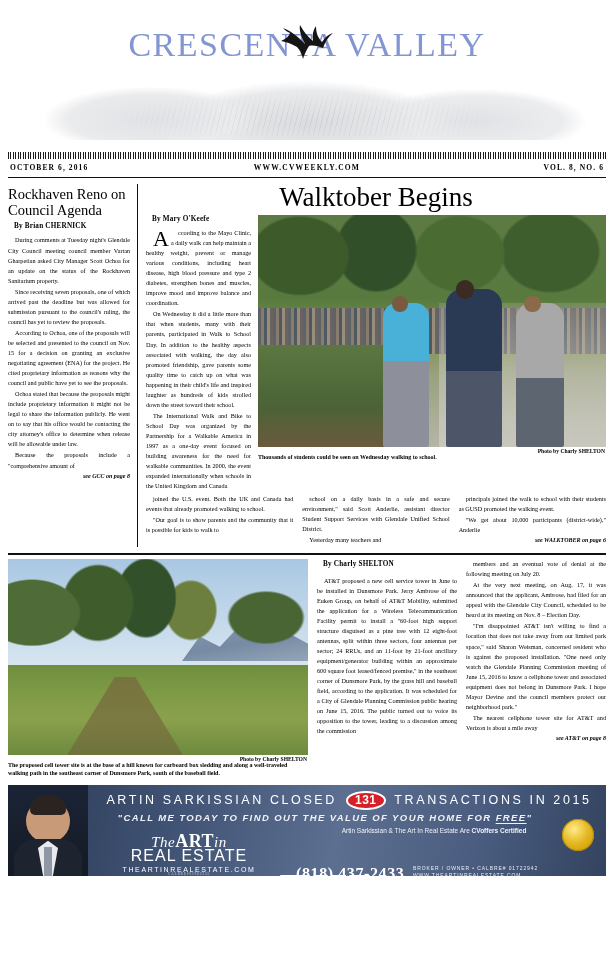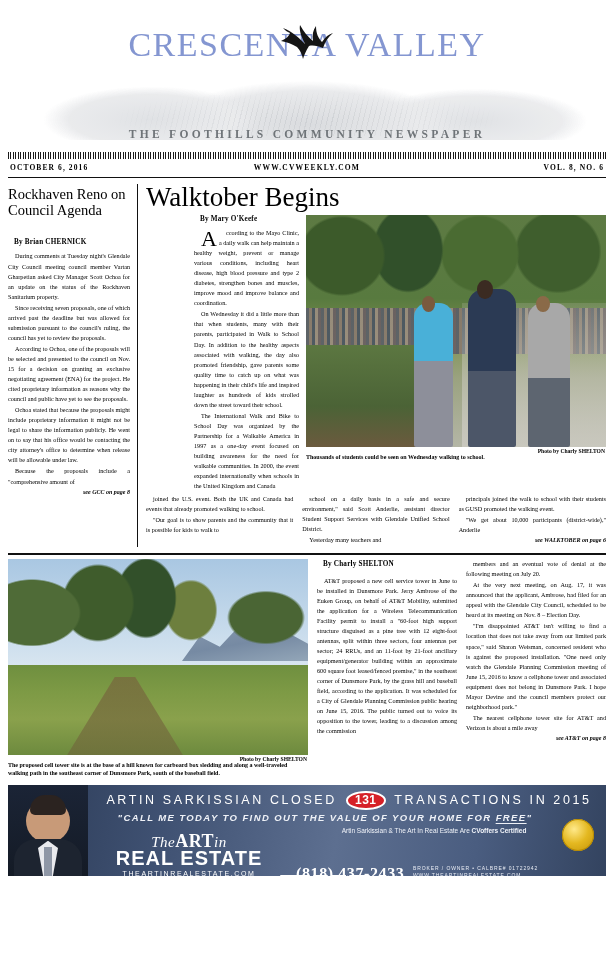--- a/index.html
+++ b/index.html
@@ -57,31 +57,31 @@
   }
   .dateline .mid { letter-spacing:1.2px;text-align:right; }
   .dateline .left { width:150px; }
   .dateline .right { width:150px; text-align:right; }
 
   
   .top-wrap { display:flex; margin:6px 8px 0; }
   .col-left { width:130px; padding-right:7px; border-right:1px solid #111; }
   .top-right { flex:1; padding-left:8px; }
 
-  .hl-small { font-size:14.5px; line-height:1.12; margin:2px 0 20px; font-weight:400; }
+  .hl-small { font-size:14.5px; line-height:1.12; margin:2px 0 4px; font-weight:400; }
   .byline { font-size:7.2px; font-weight:bold; letter-spacing:.2px; margin:0 0 5px 6px; }
   .body-txt { font-size:6.2px; line-height:1.62; text-align:justify; hyphens:auto; }
   .body-txt p { margin:0 0 1px; text-indent:7px; }
   .jump { font-style:italic; font-weight:bold; text-align:right; font-size:6px; margin-top:2px; text-indent:0 !important; }
 
   .hl-main {
-    text-align:left; font-size:27px; line-height:1; font-weight:400;
+    text-align:center; font-size:27px; line-height:1; font-weight:400;
     margin:0 0 4px;
   }
-  .feature { display:flex;margin-left:48px; }
+  .feature { display:flex; }
   .feat-col1 { width:112px; padding-right:7px; }
   .photo-block { flex:1; }
   .photo { width:100%; height:232px; position:relative; overflow:hidden; }
   .credit { font-size:5.6px; text-align:right; font-weight:bold; padding:1px 1px 0 0; }
   .caption { font-size:6px; font-weight:bold; line-height:1.3; padding:0 0 3px; }
 
   .three-col { display:flex; gap:9px; margin-top:2px; }
   .three-col > div { flex:1; }
 
   .hr-thick { border:0; border-top:2px solid #111; margin:6px 8px 0; }
@@ -122,21 +122,21 @@
     position:absolute; right:12px; top:34px; width:32px; height:32px; border-radius:50%;
     background:radial-gradient(circle at 38% 32%, #ffe98a 0%, #e4b820 48%, #c29208 100%);
     border:2px solid #f2d濃; box-shadow:0 0 0 1px #b78b05 inset;
   }
   .logo-art {
     position:absolute; left:86px; top:47px; width:190px; text-align:center;
     font-family:"Liberation Serif", serif; color:#fff; line-height:1;
   }
   .logo-art .l1 { font-size:18px; letter-spacing:.5px; }
   .logo-art .l1 i { font-family:"Liberation Serif", serif; font-size:15px; }
-  .logo-art .l2 { font-family:"Liberation Sans", sans-serif; font-weight:bold; font-size:20px; letter-spacing:1px; margin-top:-2px;}
+  .logo-art .l2 { font-family:"Liberation Sans", sans-serif; font-weight:normal; font-size:16px; letter-spacing:1px; margin-top:-2px;}
   .logo-art .l3 { font-family:"Liberation Sans", sans-serif; font-size:7px; letter-spacing:1.6px; margin-top:2px; }
   .logo-art .l4 { font-size:3.6px; letter-spacing:.8px; color:#c9d2e2; }
   .cvoffers {
     position:absolute; left:300px; top:42px; right:46px; text-align:center;
     font-family:"Liberation Sans", sans-serif; font-size:6.5px; color:#f0f3f9;
   }
   .cvoffers b { font-weight:bold; }
   .ad-name {
     position:absolute; left:292px; top:52px; right:8px; text-align:center;
     font-family:"Liberation Sans", sans-serif; font-weight:bold; font-size:22px; letter-spacing:2.4px;
@@ -214,21 +214,20 @@
 <body>
 
 <div class="page">
 
   <div class="masthead">
     <div class="mtn"></div>
     <div class="m-top">CRESCENTA VALLEY</div>
     <svg class="bird" viewBox="0 0 56 38">
       <path d="M4 6 C14 10 20 16 26 22 C22 14 20 8 21 3 C25 10 29 15 34 19 C33 13 34 8 37 4 C37 11 39 16 43 20 C46 15 50 12 54 11 C49 15 46 20 44 26 C39 24 34 23 30 24 C27 29 25 33 24 37 C23 32 21 28 18 25 C13 22 8 20 2 19 C7 17 10 14 11 11 C8 10 6 8 4 6 Z" fill="#151515"></path>
     </svg>
-    <div class="m-sub">THE FOOTHILLS COMMUNITY NEWSPAPER</div>
   </div>
 
   <div class="rulebar"></div>
   <div class="dateline">
     <span class="left">OCTOBER 6, 2016</span>
     <span class="mid">WWW.CVWEEKLY.COM</span>
     <span class="right">VOL. 8, NO. 6</span>
   </div>
 
   <div class="top-wrap">

